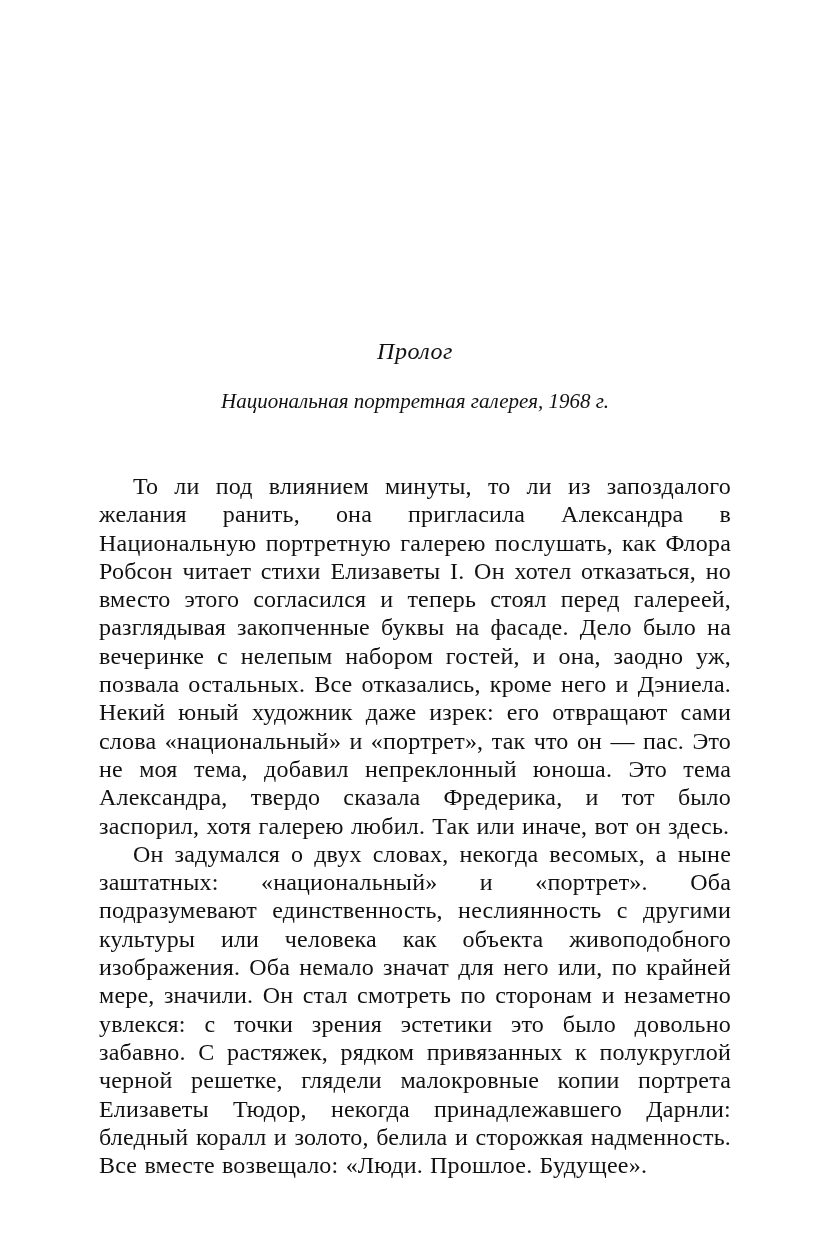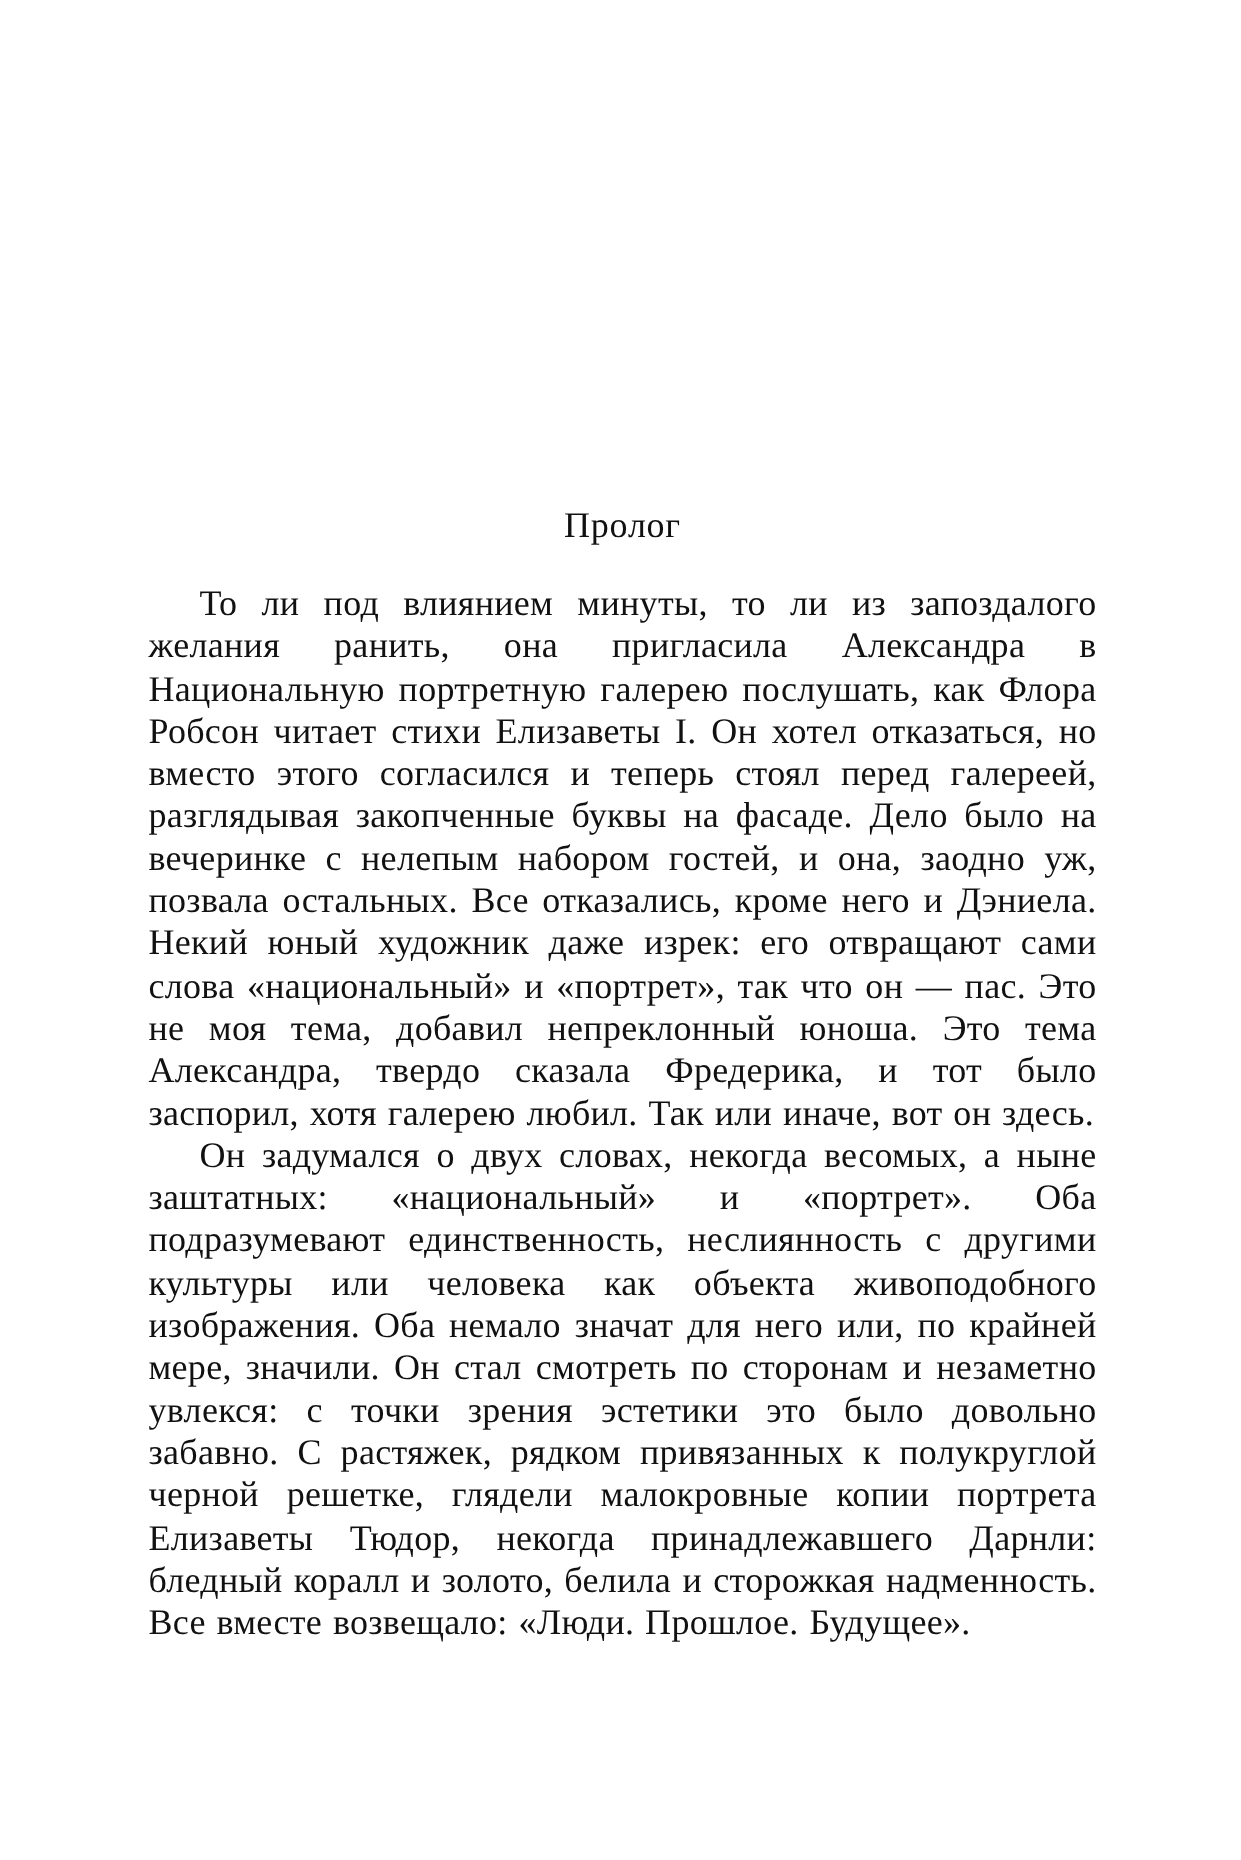--- a/index.html
+++ b/index.html
@@ -24,20 +24,21 @@
     top: 338px;
     width: 632px;
   }
   .chapter-title {
     text-align: center;
     font-size: 24px;
     font-weight: 400;
     letter-spacing: 0.5px;
     margin: 0 0 24px 0;
     color: #111111;
+    font-style: italic;
   }
   .chapter-subtitle {
     text-align: center;
     font-style: italic;
     font-size: 21px;
     font-weight: 400;
     margin: 0 0 58px 0;
     color: #111111;
   }
   .body-text p {
@@ -50,18 +51,19 @@
     letter-spacing: 0.2px;
     word-spacing: 1px;
   }
 </style>
 </head>
 <body>
 
 <div class="book-page">
   <div class="text-block">
     <h1 class="chapter-title">Пролог</h1>
+    <h2 class="chapter-subtitle">Национальная портретная галерея, 1968 г.</h2>
     <div class="body-text">
       <p>То ли под влиянием минуты, то ли из запоздалого желания ранить, она пригласила Александра в Национальную портретную галерею послушать, как Флора Робсон читает стихи Елизаветы I. Он хотел отказаться, но вместо этого согласился и теперь стоял перед галереей, разглядывая закопченные буквы на фасаде. Дело было на вечеринке с нелепым набором гостей, и она, заодно уж, позвала остальных. Все отказались, кроме него и Дэниела. Некий юный художник даже изрек: его отвращают сами слова «национальный» и «портрет», так что он — пас. Это не моя тема, добавил непреклонный юноша. Это тема Александра, твердо сказала Фредерика, и тот было заспорил, хотя галерею любил. Так или иначе, вот он здесь.</p>
       <p>Он задумался о двух словах, некогда весомых, а ныне заштатных: «национальный» и «портрет». Оба подразумевают единственность, неслиянность с другими культуры или человека как объекта живоподобного изображения. Оба немало значат для него или, по крайней мере, значили. Он стал смотреть по сторонам и незаметно увлекся: с точки зрения эстетики это было довольно забавно. С растяжек, рядком привязанных к полукруглой черной решетке, глядели малокровные копии портрета Елизаветы Тюдор, некогда принадлежавшего Дарнли: бледный коралл и золото, белила и сторожкая надменность. Все вместе возвещало: «Люди. Прошлое. Будущее».</p>
     </div>
   </div>
 </div>
 
 </body></html>

